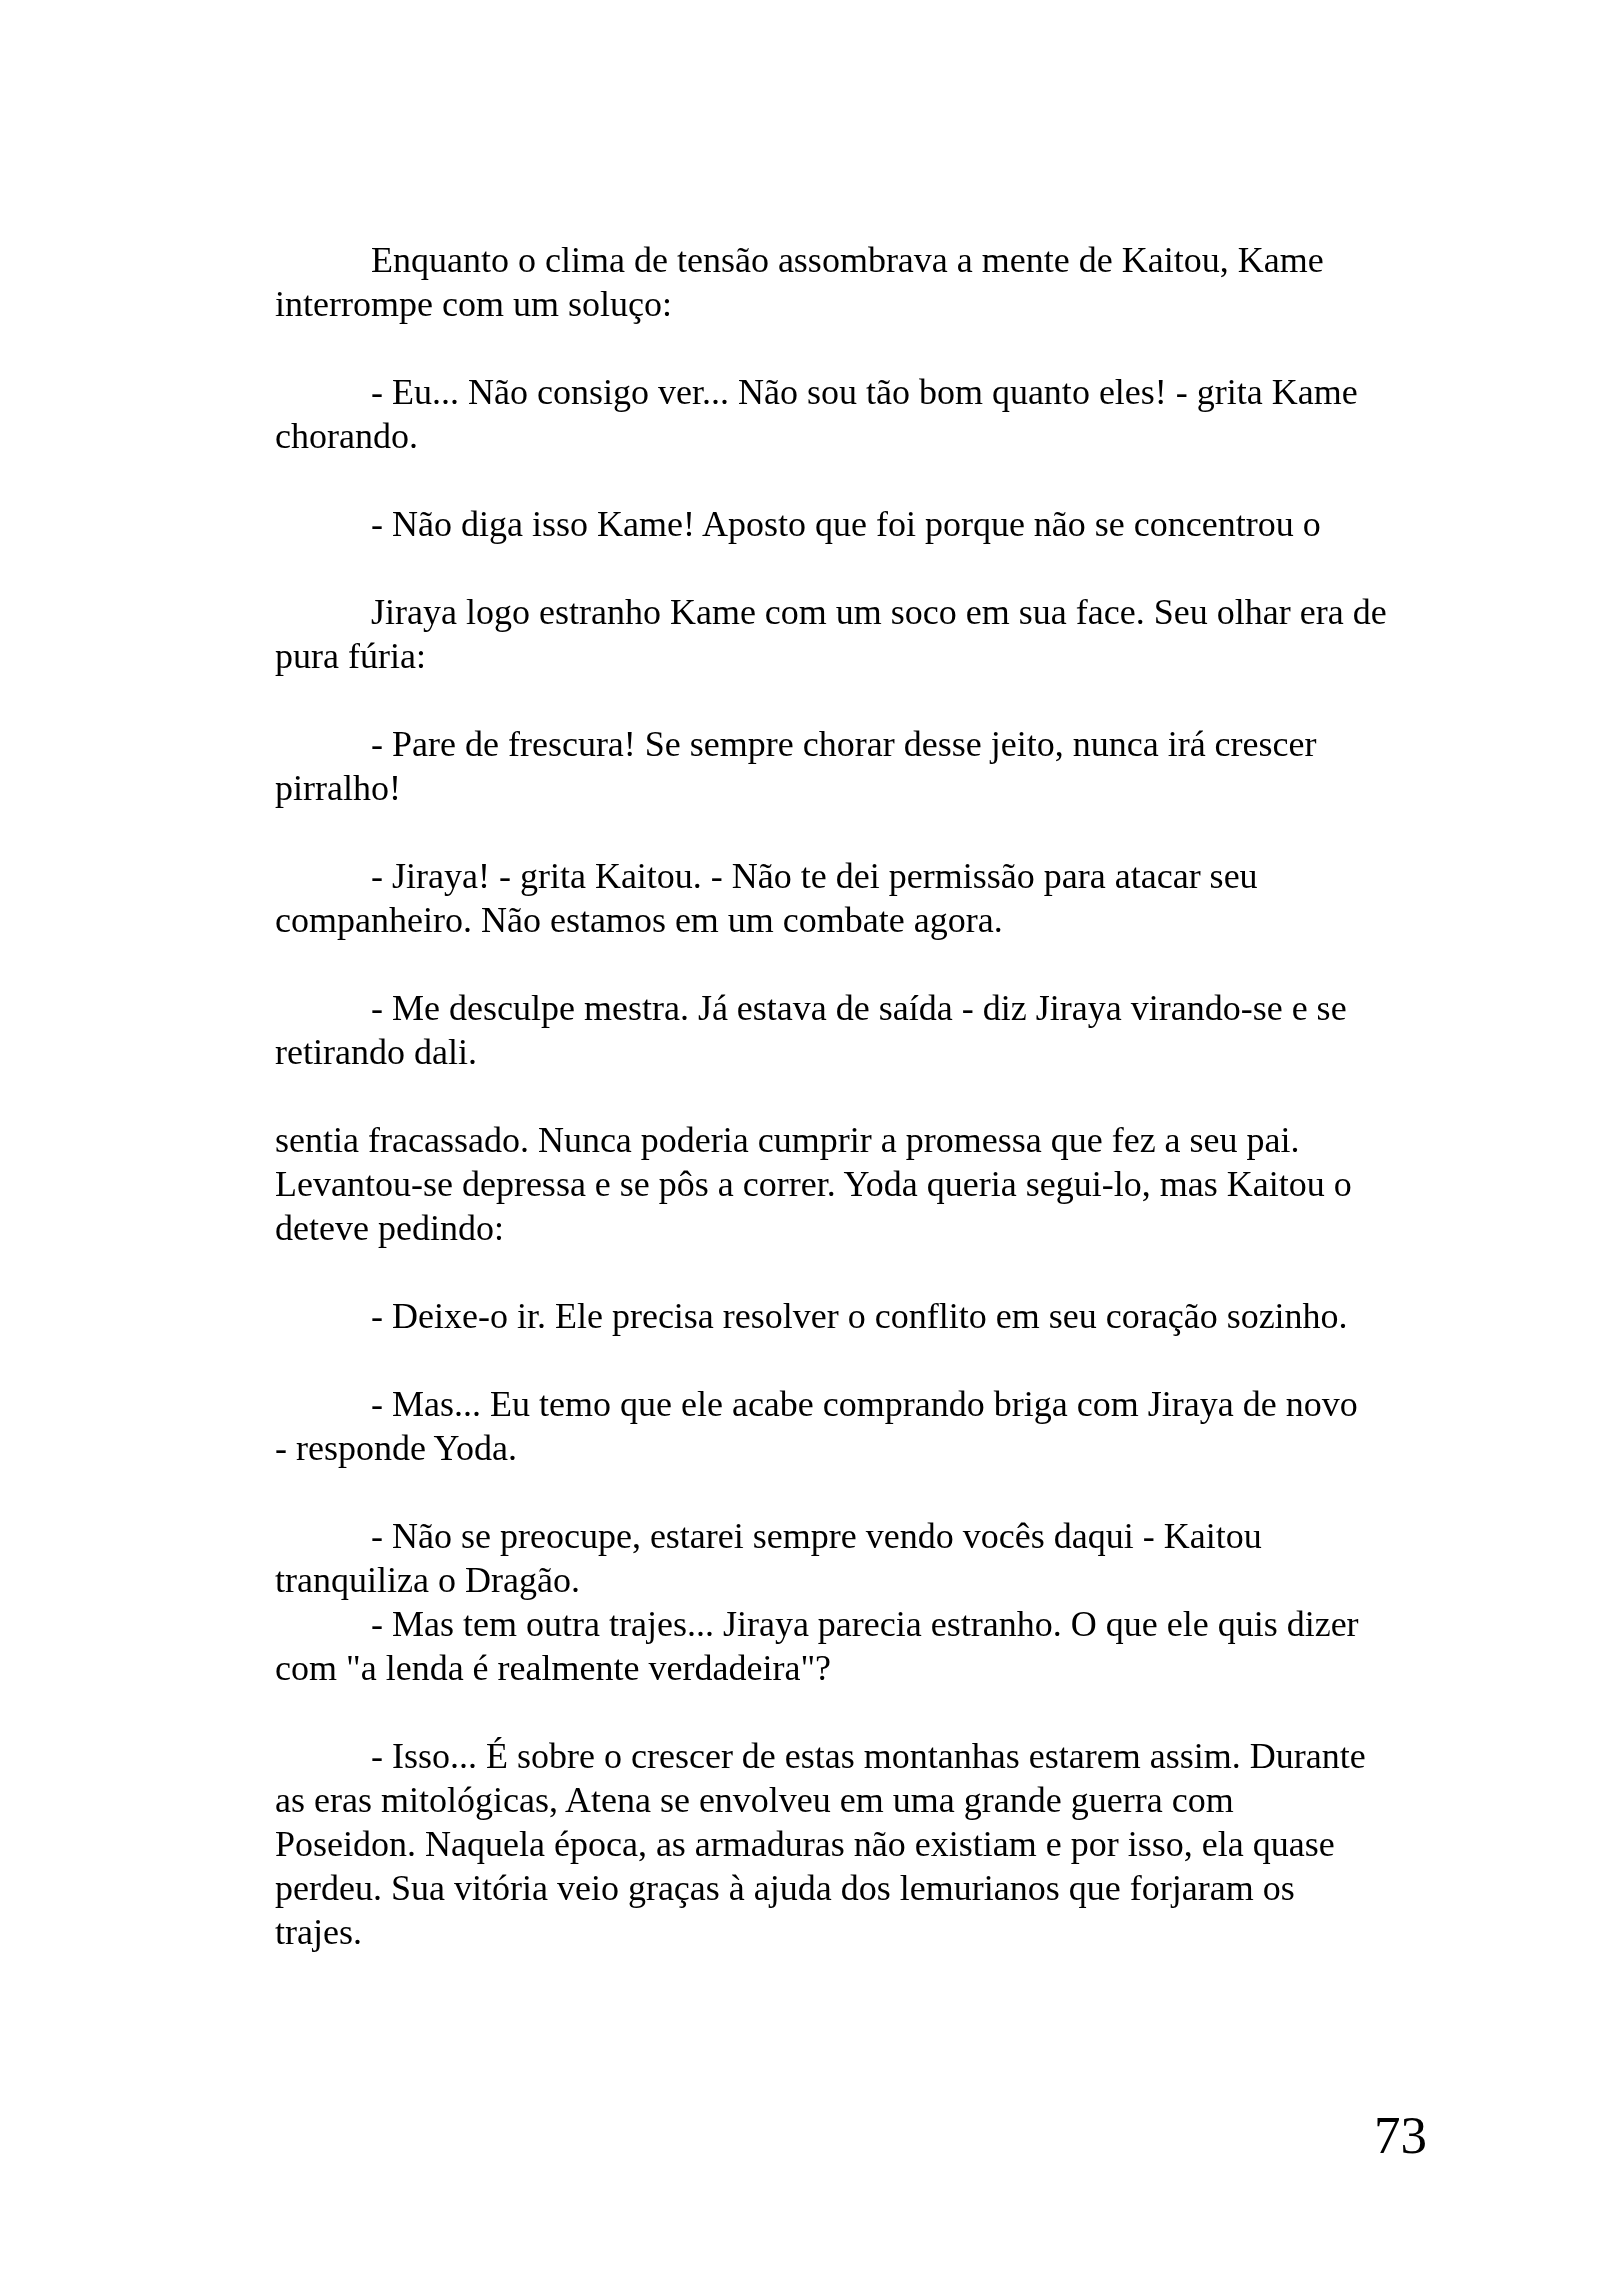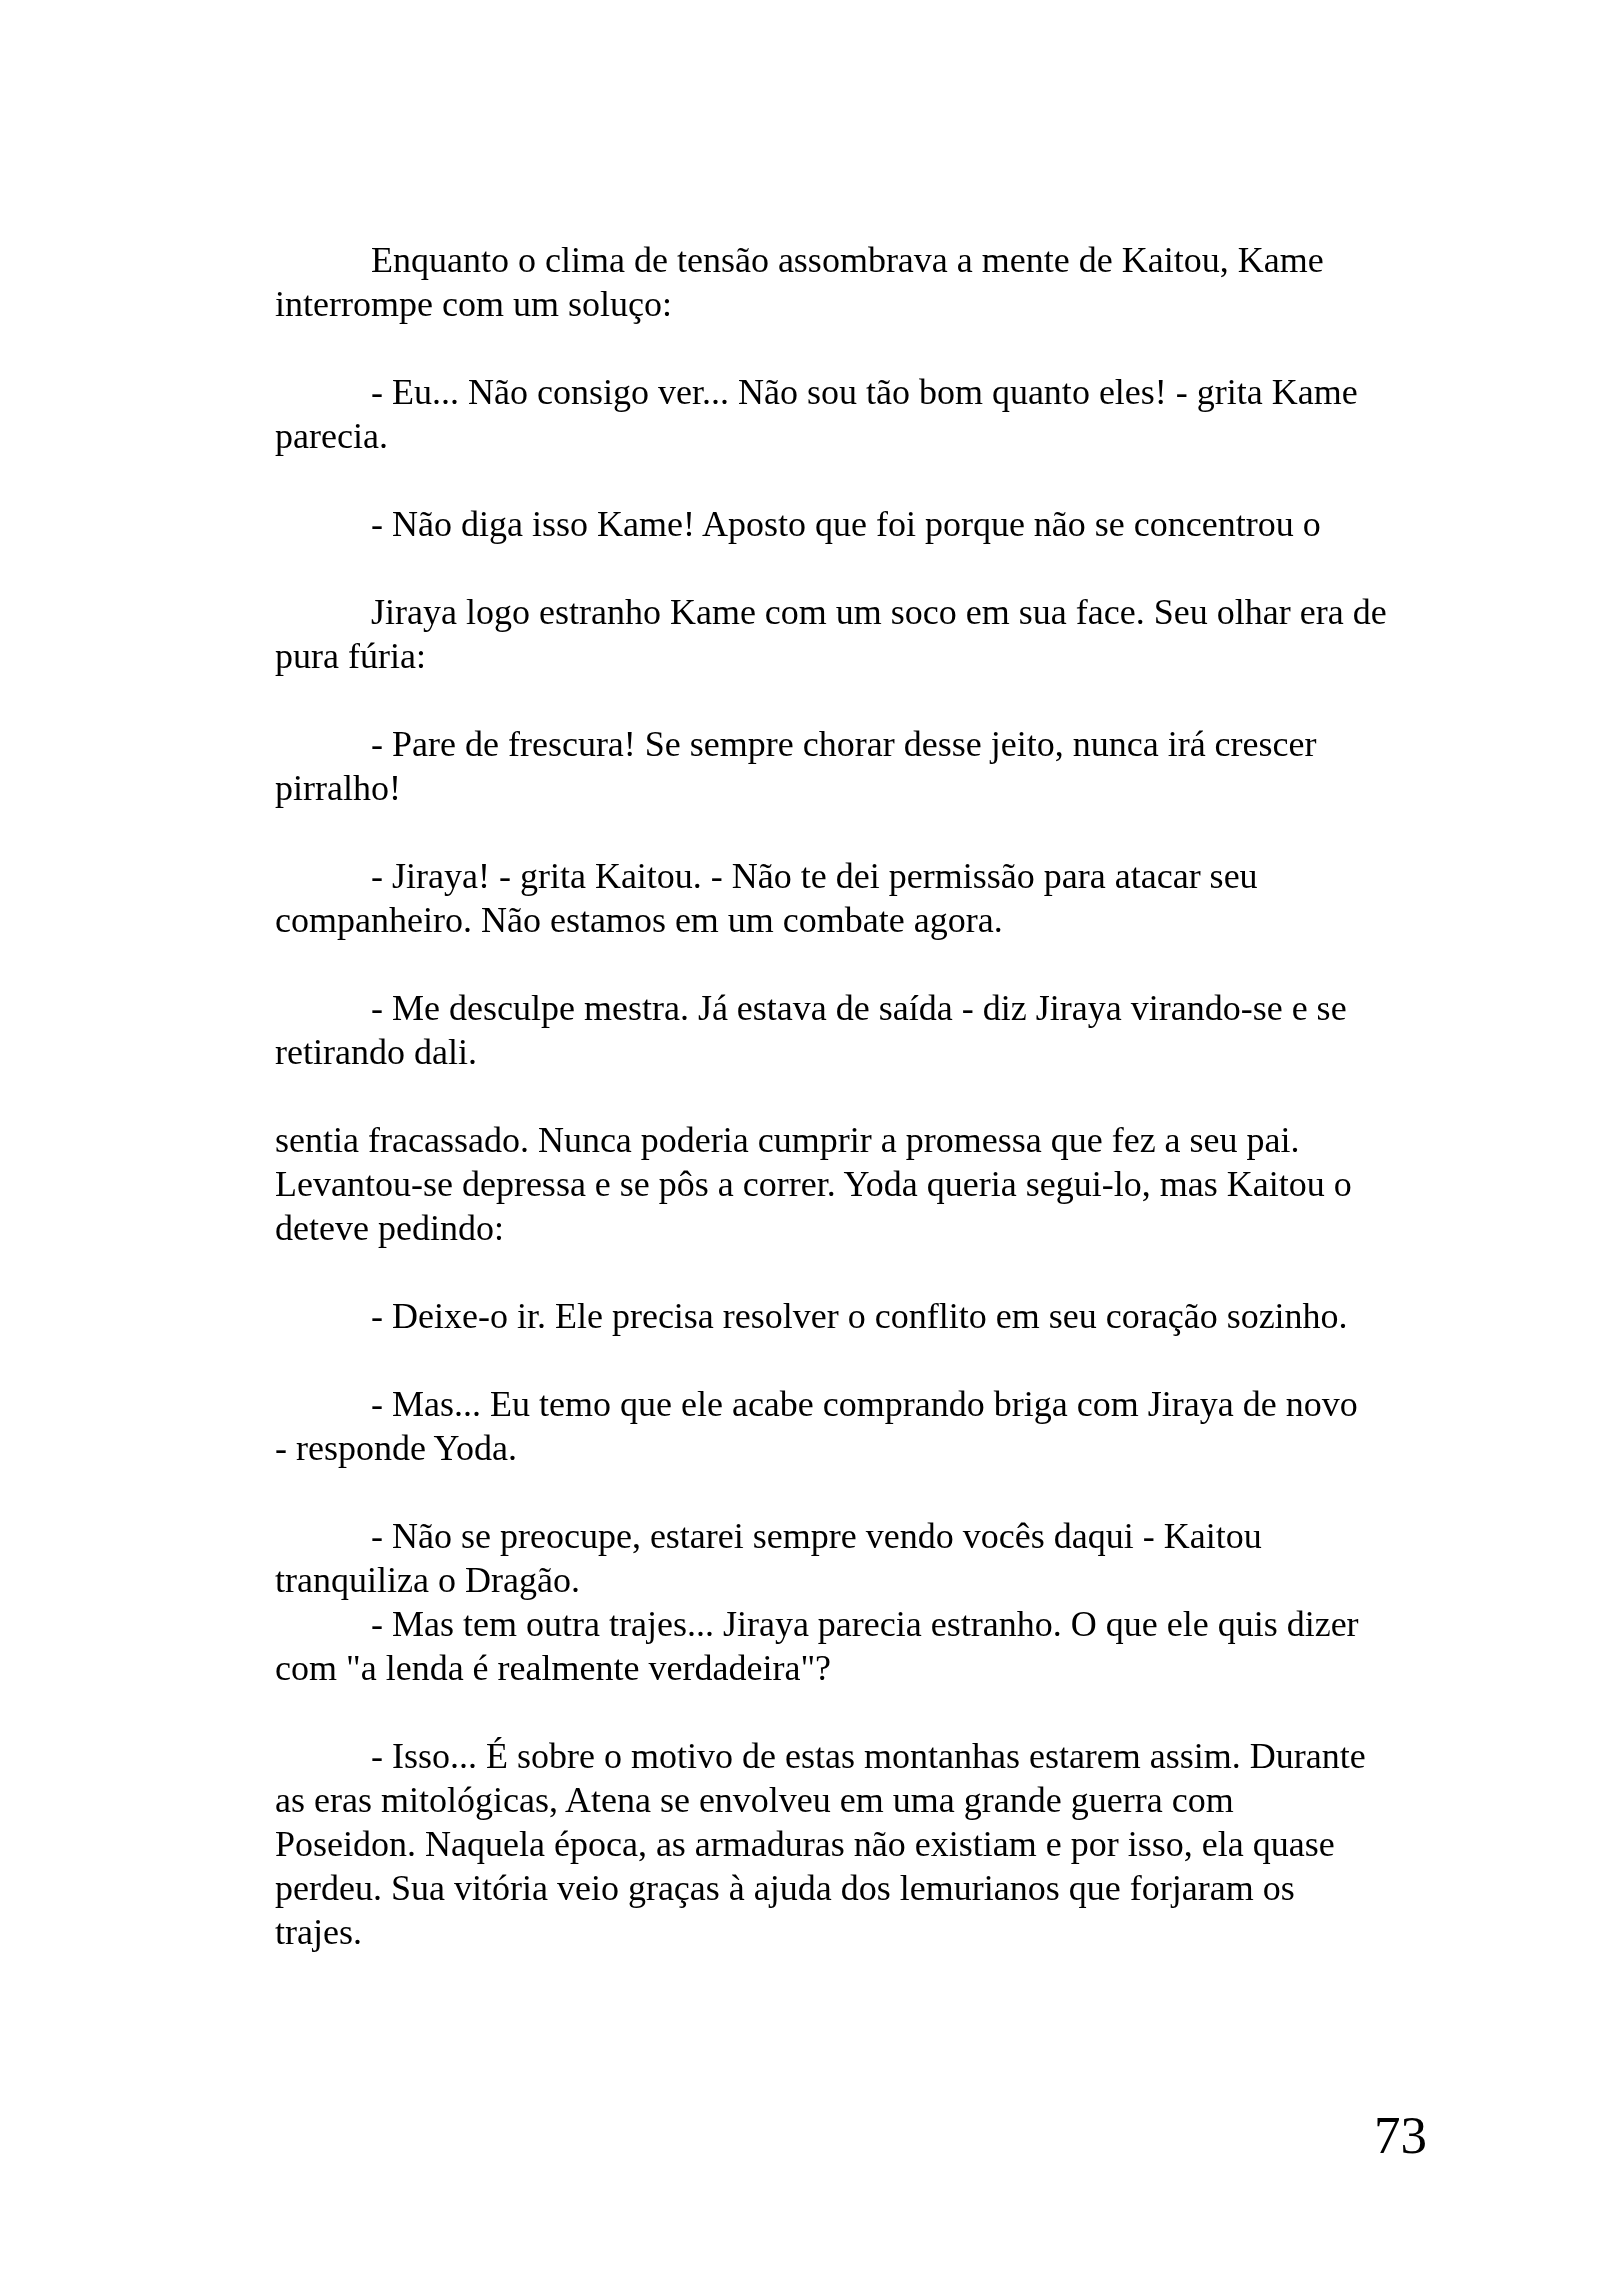--- a/index.html
+++ b/index.html
@@ -34,21 +34,21 @@
   <div class="text-block">
 
     <div>
       <span class="line indent">Enquanto o clima de tensão assombrava a mente de Kaitou, Kame</span>
       <span class="line">interrompe com um soluço:</span>
     </div>
     <span class="line"></span>
 
     <div>
       <span class="line indent">- Eu... Não consigo ver... Não sou tão bom quanto eles! - grita Kame</span>
-      <span class="line">parecia.</span>
+      <span class="line">chorando.</span>
     </div>
     <span class="line"></span>
 
     <div>
       <span class="line indent">- Não diga isso Kame! Aposto que foi porque não se concentrou o</span>
     </div>
     <span class="line"></span>
 
     <div>
       <span class="line indent">Jiraya logo estranho Kame com um soco em sua face. Seu olhar era de</span>
@@ -97,21 +97,21 @@
       <span class="line">tranquiliza o Dragão.</span>
     </div>
 
     <div>
       <span class="line indent">- Mas tem outra trajes... Jiraya parecia estranho. O que ele quis dizer</span>
       <span class="line">com "a lenda é realmente verdadeira"?</span>
     </div>
     <span class="line"></span>
 
     <div>
-      <span class="line indent">- Isso... É sobre o motivo de estas montanhas estarem assim. Durante</span>
+      <span class="line indent">- Isso... É sobre o crescer de estas montanhas estarem assim. Durante</span>
       <span class="line">as eras mitológicas, Atena se envolveu em uma grande guerra com</span>
       <span class="line">Poseidon. Naquela época, as armaduras não existiam e por isso, ela quase</span>
       <span class="line">perdeu. Sua vitória veio graças à ajuda dos lemurianos que forjaram os</span>
       <span class="line">trajes.</span>
     </div>
 
   </div>
 
   <div class="page-number">73</div>
 </div>

